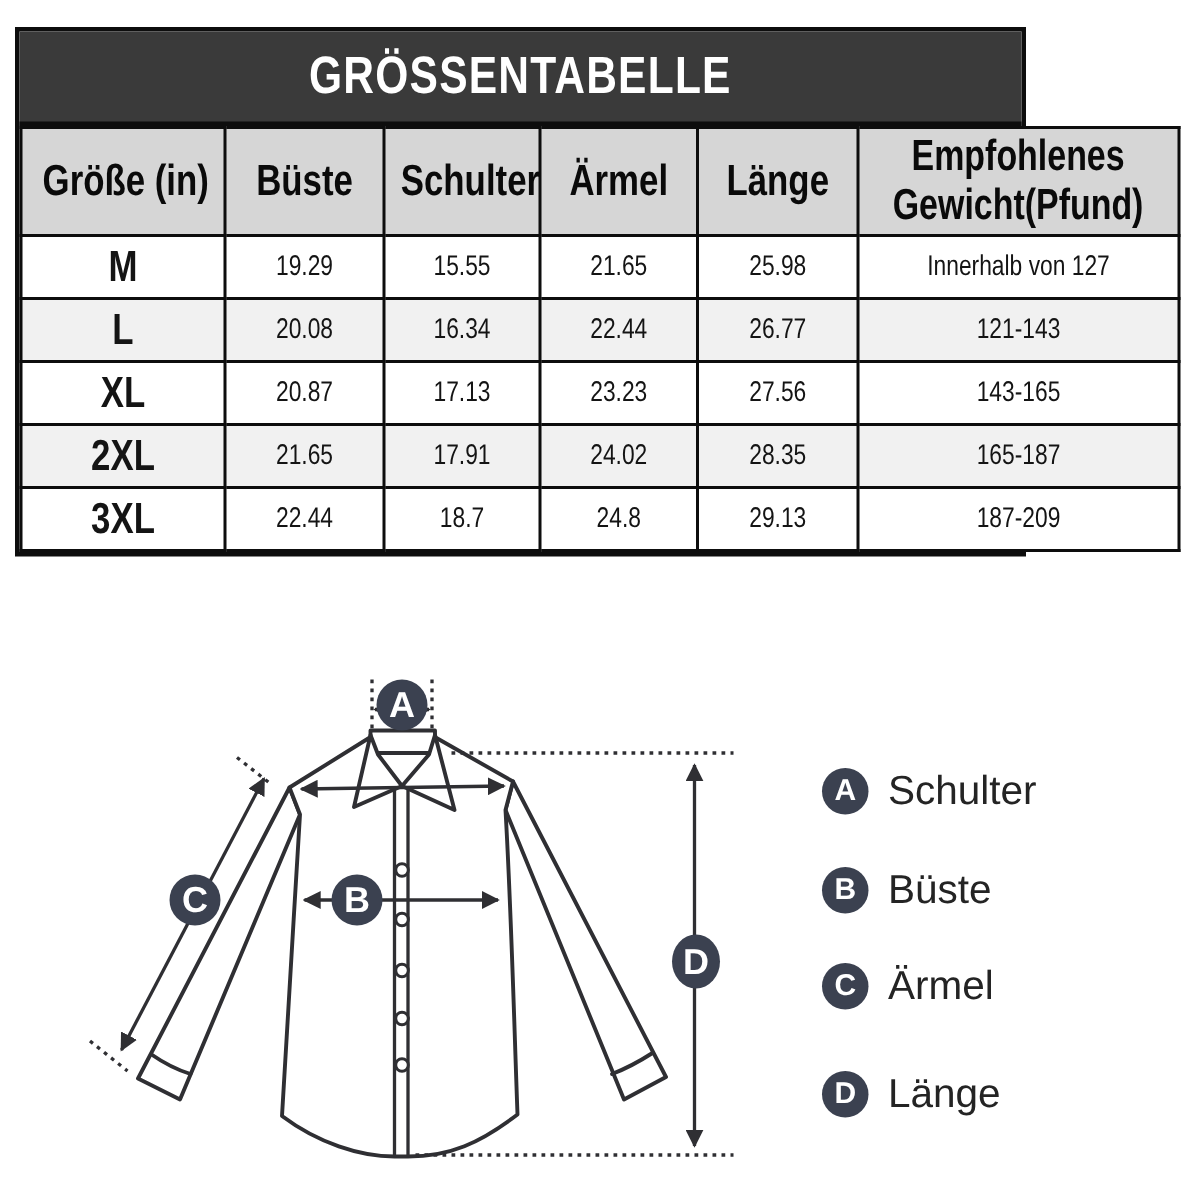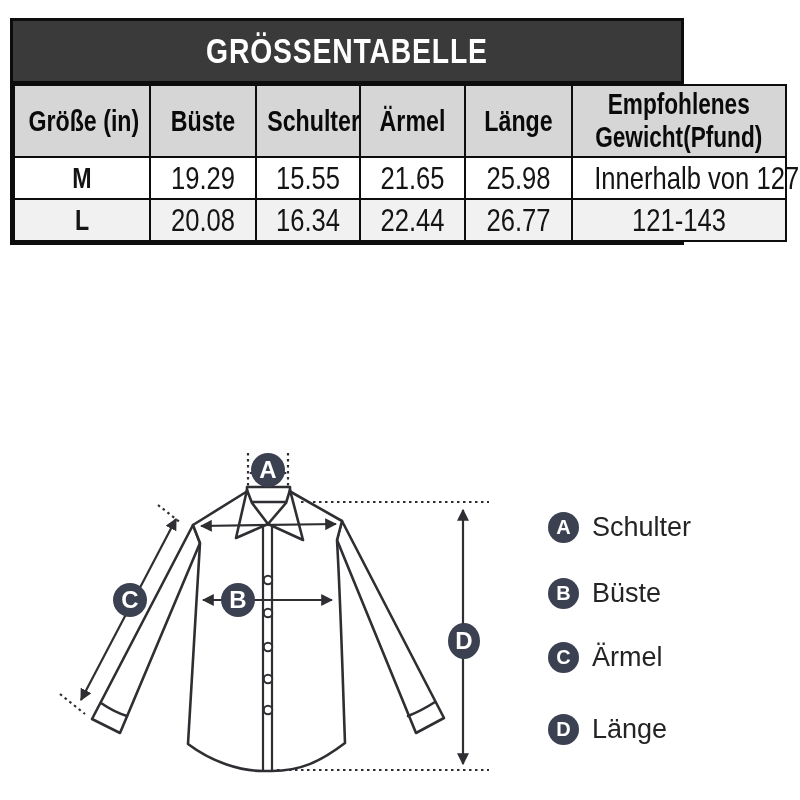--- a/index.html
+++ b/index.html
@@ -24,21 +24,21 @@
   }
   table.size-table { width:100%; border-collapse:collapse; table-layout:fixed; }
   .size-table th, .size-table td {
     border:2px solid #0d0d0d; text-align:center; vertical-align:middle;
     overflow:visible;
   }
   .size-table th {
     height:72px; background:#d6d6d6; color:#0a0a0a;
     font-size:29px; font-weight:bold;
   }
-  .size-table td { height:42px; background:#ffffff; color:#141414; font-size:32px; }
+  .size-table td { height:42px; background:#ffffff; color:#141414; font-size:19px; }
   .size-table tr.alt td { background:#f1f1f1; }
   .size-table td.size-col { font-weight:bold; font-size:29px; }
   .cx  { display:block; transform:scaleX(0.8); white-space:nowrap; }
   .hwide {
     display:block; width:112%; margin-left:-6%;
     transform:scaleX(0.78); white-space:normal; line-height:1.13;
   }
 
   
   svg.diagram { position:absolute; left:0; top:440px; width:800px; height:360px; }
@@ -127,20 +127,80 @@
             <span class="cx">16.34</span>
           </td>
         <td>
             <span class="cx">22.44</span>
           </td>
         <td>
             <span class="cx">26.77</span>
           </td>
         <td>
             <span class="cx">121-143</span>
+          </td>
+      </tr>
+      <tr>
+        <td class="size-col">
+            <span class="cx">XL</span>
+          </td>
+        <td>
+            <span class="cx">20.87</span>
+          </td>
+        <td>
+            <span class="cx">17.13</span>
+          </td>
+        <td>
+            <span class="cx">23.23</span>
+          </td>
+        <td>
+            <span class="cx">27.56</span>
+          </td>
+        <td>
+            <span class="cx">143-165</span>
+          </td>
+      </tr>
+      <tr class="alt">
+        <td class="size-col">
+            <span class="cx">2XL</span>
+          </td>
+        <td>
+            <span class="cx">21.65</span>
+          </td>
+        <td>
+            <span class="cx">17.91</span>
+          </td>
+        <td>
+            <span class="cx">24.02</span>
+          </td>
+        <td>
+            <span class="cx">28.35</span>
+          </td>
+        <td>
+            <span class="cx">165-187</span>
+          </td>
+      </tr>
+      <tr>
+        <td class="size-col">
+            <span class="cx">3XL</span>
+          </td>
+        <td>
+            <span class="cx">22.44</span>
+          </td>
+        <td>
+            <span class="cx">18.7</span>
+          </td>
+        <td>
+            <span class="cx">24.8</span>
+          </td>
+        <td>
+            <span class="cx">29.13</span>
+          </td>
+        <td>
+            <span class="cx">187-209</span>
           </td>
       </tr>
     </tbody>
   </table>
 </div>
 
 <svg class="diagram" viewBox="0 440 800 360">
   <defs>
     <marker id="ah" viewBox="0 0 10 10" refX="9" refY="5" markerWidth="12" markerHeight="12" markerUnits="userSpaceOnUse" orient="auto-start-reverse">
       <path d="M0,0 L10,5 L0,10 Z" fill="#2f2f33"></path>

